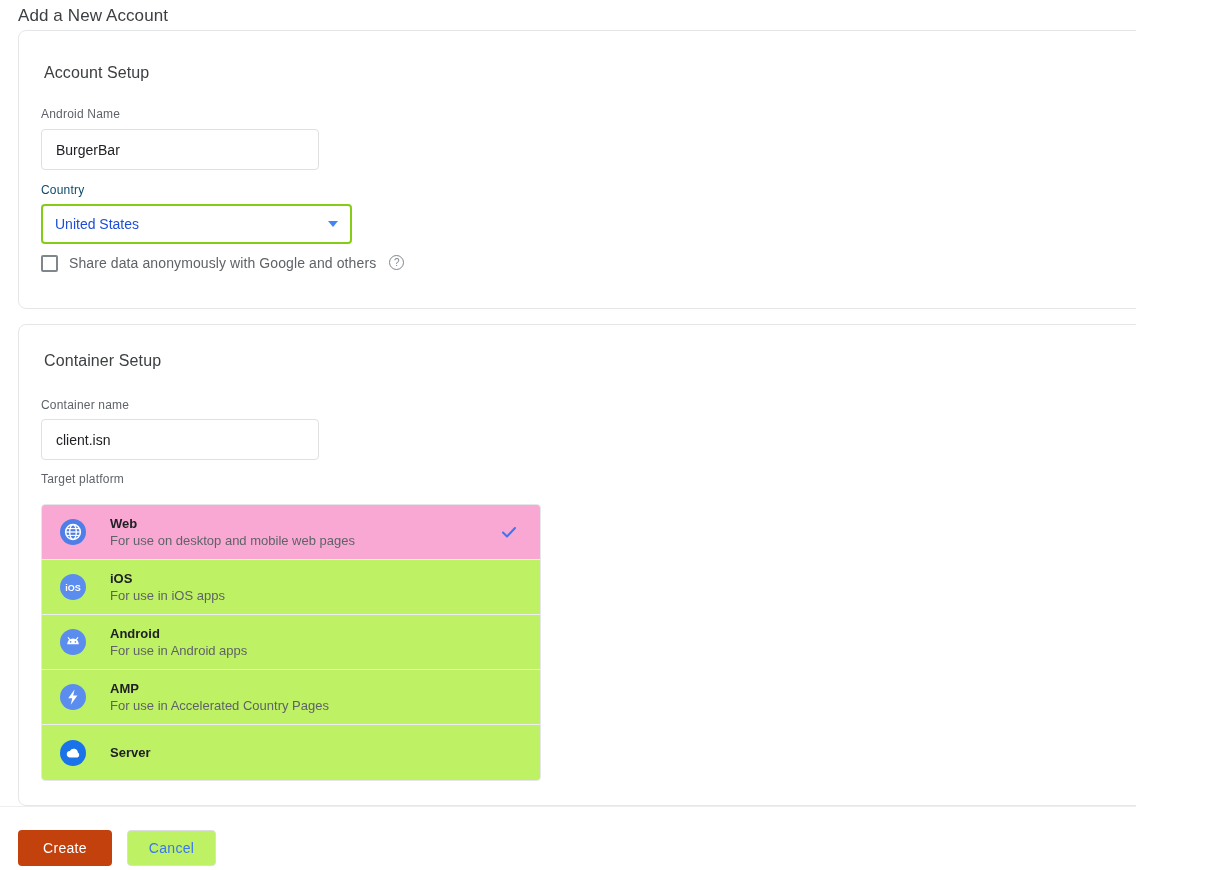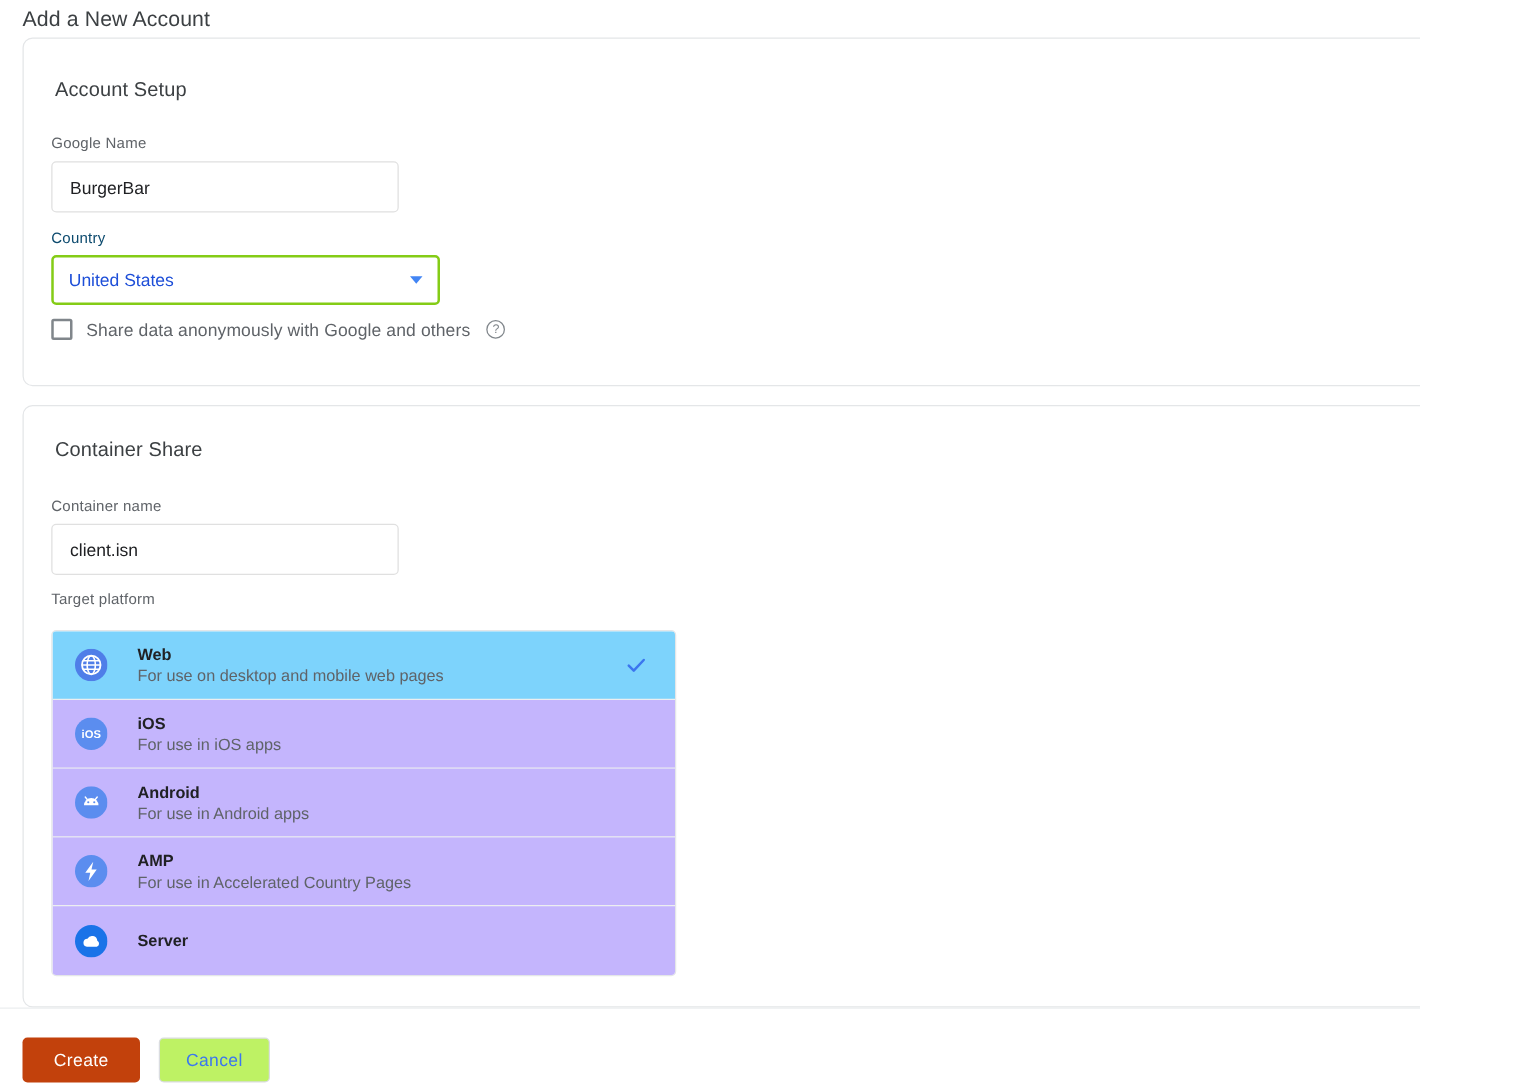--- a/index.html
+++ b/index.html
@@ -46,44 +46,44 @@
     display: flex; align-items: center; padding: 0 12px;
     font-size: 14px; color: #1d4ed8;
   }
   .select-caret {
     position: absolute; right: 12px; top: 50%; transform: translateY(-50%);
     width: 0; height: 0; border-left: 5px solid transparent;
     border-right: 5px solid transparent; border-top: 6px solid #4285f4;
   }
 
   .checkbox-row {
-    position: absolute; display: flex; align-items: center; gap: 11px;
+    position: absolute; display: flex; align-items: flex-start; gap: 11px;
   }
   .checkbox {
     width: 17px; height: 17px; border: 2px solid #80868b; border-radius: 2px; background: #fff;
   }
   .checkbox-label { font-size: 14px; color: #5f6368; letter-spacing: .1px; }
   .help-icon {
     width: 15px; height: 15px; border-radius: 50%;
     border: 1.4px solid #80868b; color: #80868b;
     font-size: 10px; line-height: 12px; text-align: center;
     display: inline-flex; align-items: center; justify-content: center;
     margin-left: 2px; font-family: inherit;
   }
 
   .platform-list {
     position: absolute; left: 41px; top: 504px; width: 500px;
     border: 1px solid #e4e6e8; border-radius: 4px; overflow: hidden; background: #fff;
   }
   .platform-row {
     position: relative; display: flex; align-items: center;
-    height: 55px; padding: 0 0 0 18px; border-bottom: 1px solid #eceef0; background: #c4b5fd;
+    height: 55px; padding: 0 0 0 18px; border-bottom: 1px solid #eceef0; background: #bef264;
   }
   .platform-row:last-child { border-bottom: none; }
-  .platform-row.selected { background: #7dd3fc; }
+  .platform-row.selected { background: #f9a8d4; }
   .platform-icon { width: 26px; height: 26px; flex: 0 0 26px; margin-right: 24px; }
   .platform-text { display: flex; flex-direction: column; justify-content: center; }
   .platform-name { font-size: 13px; font-weight: 700; color: #202124; line-height: 17px; }
   .platform-desc { font-size: 13px; color: #5f6368; line-height: 18px; }
   .platform-check {
     position: absolute; right: 22px; top: 50%; transform: translateY(-50%);
     width: 18px; height: 18px;
   }
 
   .divider {
@@ -101,38 +101,38 @@
 </head>
 <body>
 
 <div class="page">
 
   <div class="page-title">Add a New Account</div>
 
   <div class="card" id="card-account">
     <div class="card-title" style="left:25px; top:33px;">Account Setup</div>
 
-    <div class="field-label" style="left:22px; top:76px;">Google Name</div>
+    <div class="field-label" style="left:22px; top:76px;">Android Name</div>
     <div class="text-input" style="left:22px; top:98px; width:278px;">BurgerBar</div>
 
     <div class="field-label focused" style="left:22px; top:152px;">Country</div>
     <div class="select-input" style="left:22px; top:173px; width:311px;">
       <span>United States</span>
       <span class="select-caret"></span>
     </div>
 
     <div class="checkbox-row" style="left:22px; top:224px;">
       <span class="checkbox"></span>
       <span class="checkbox-label">Share data anonymously with Google and others</span>
       <span class="help-icon">?</span>
     </div>
   </div>
 
   <div class="card" id="card-container">
-    <div class="card-title" style="left:25px; top:27px;">Container Share</div>
+    <div class="card-title" style="left:25px; top:27px;">Container Setup</div>
 
     <div class="field-label" style="left:22px; top:73px;">Container name</div>
     <div class="text-input" style="left:22px; top:94px; width:278px;">client.isn</div>
 
     <div class="field-label" style="left:22px; top:147px;">Target platform</div>
   </div>
 
   <div class="platform-list">
 
     <div class="platform-row selected">

